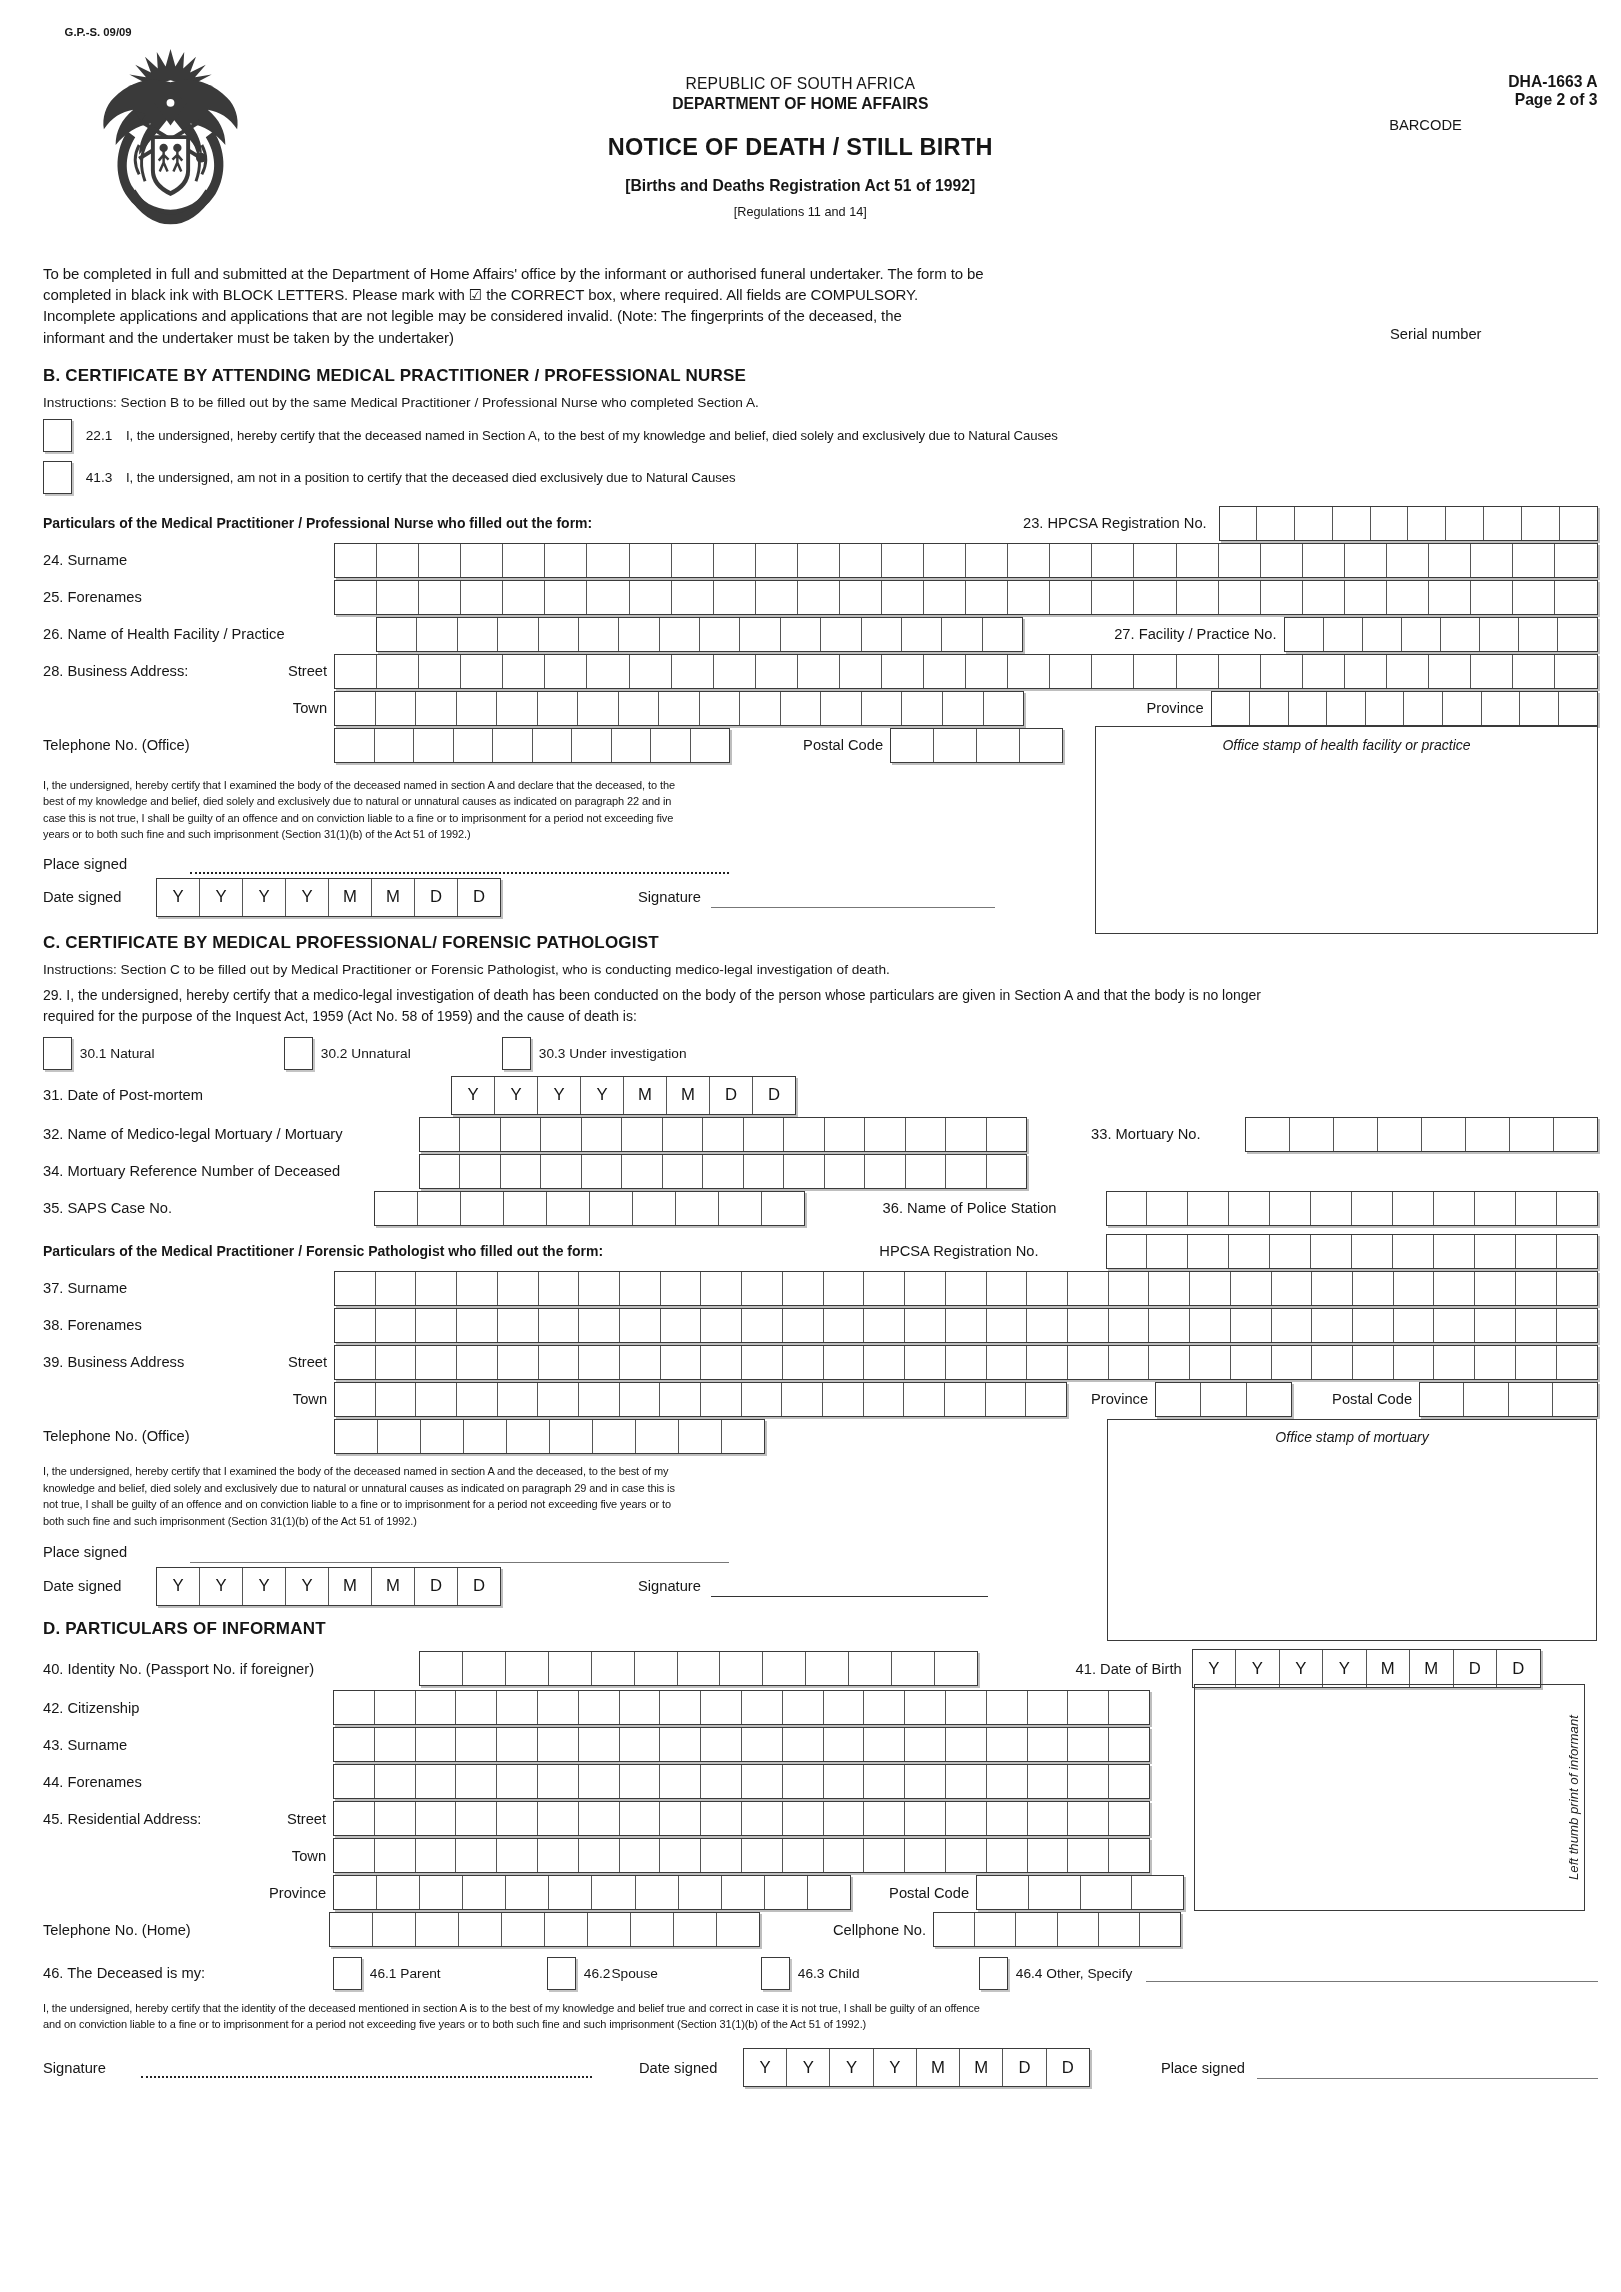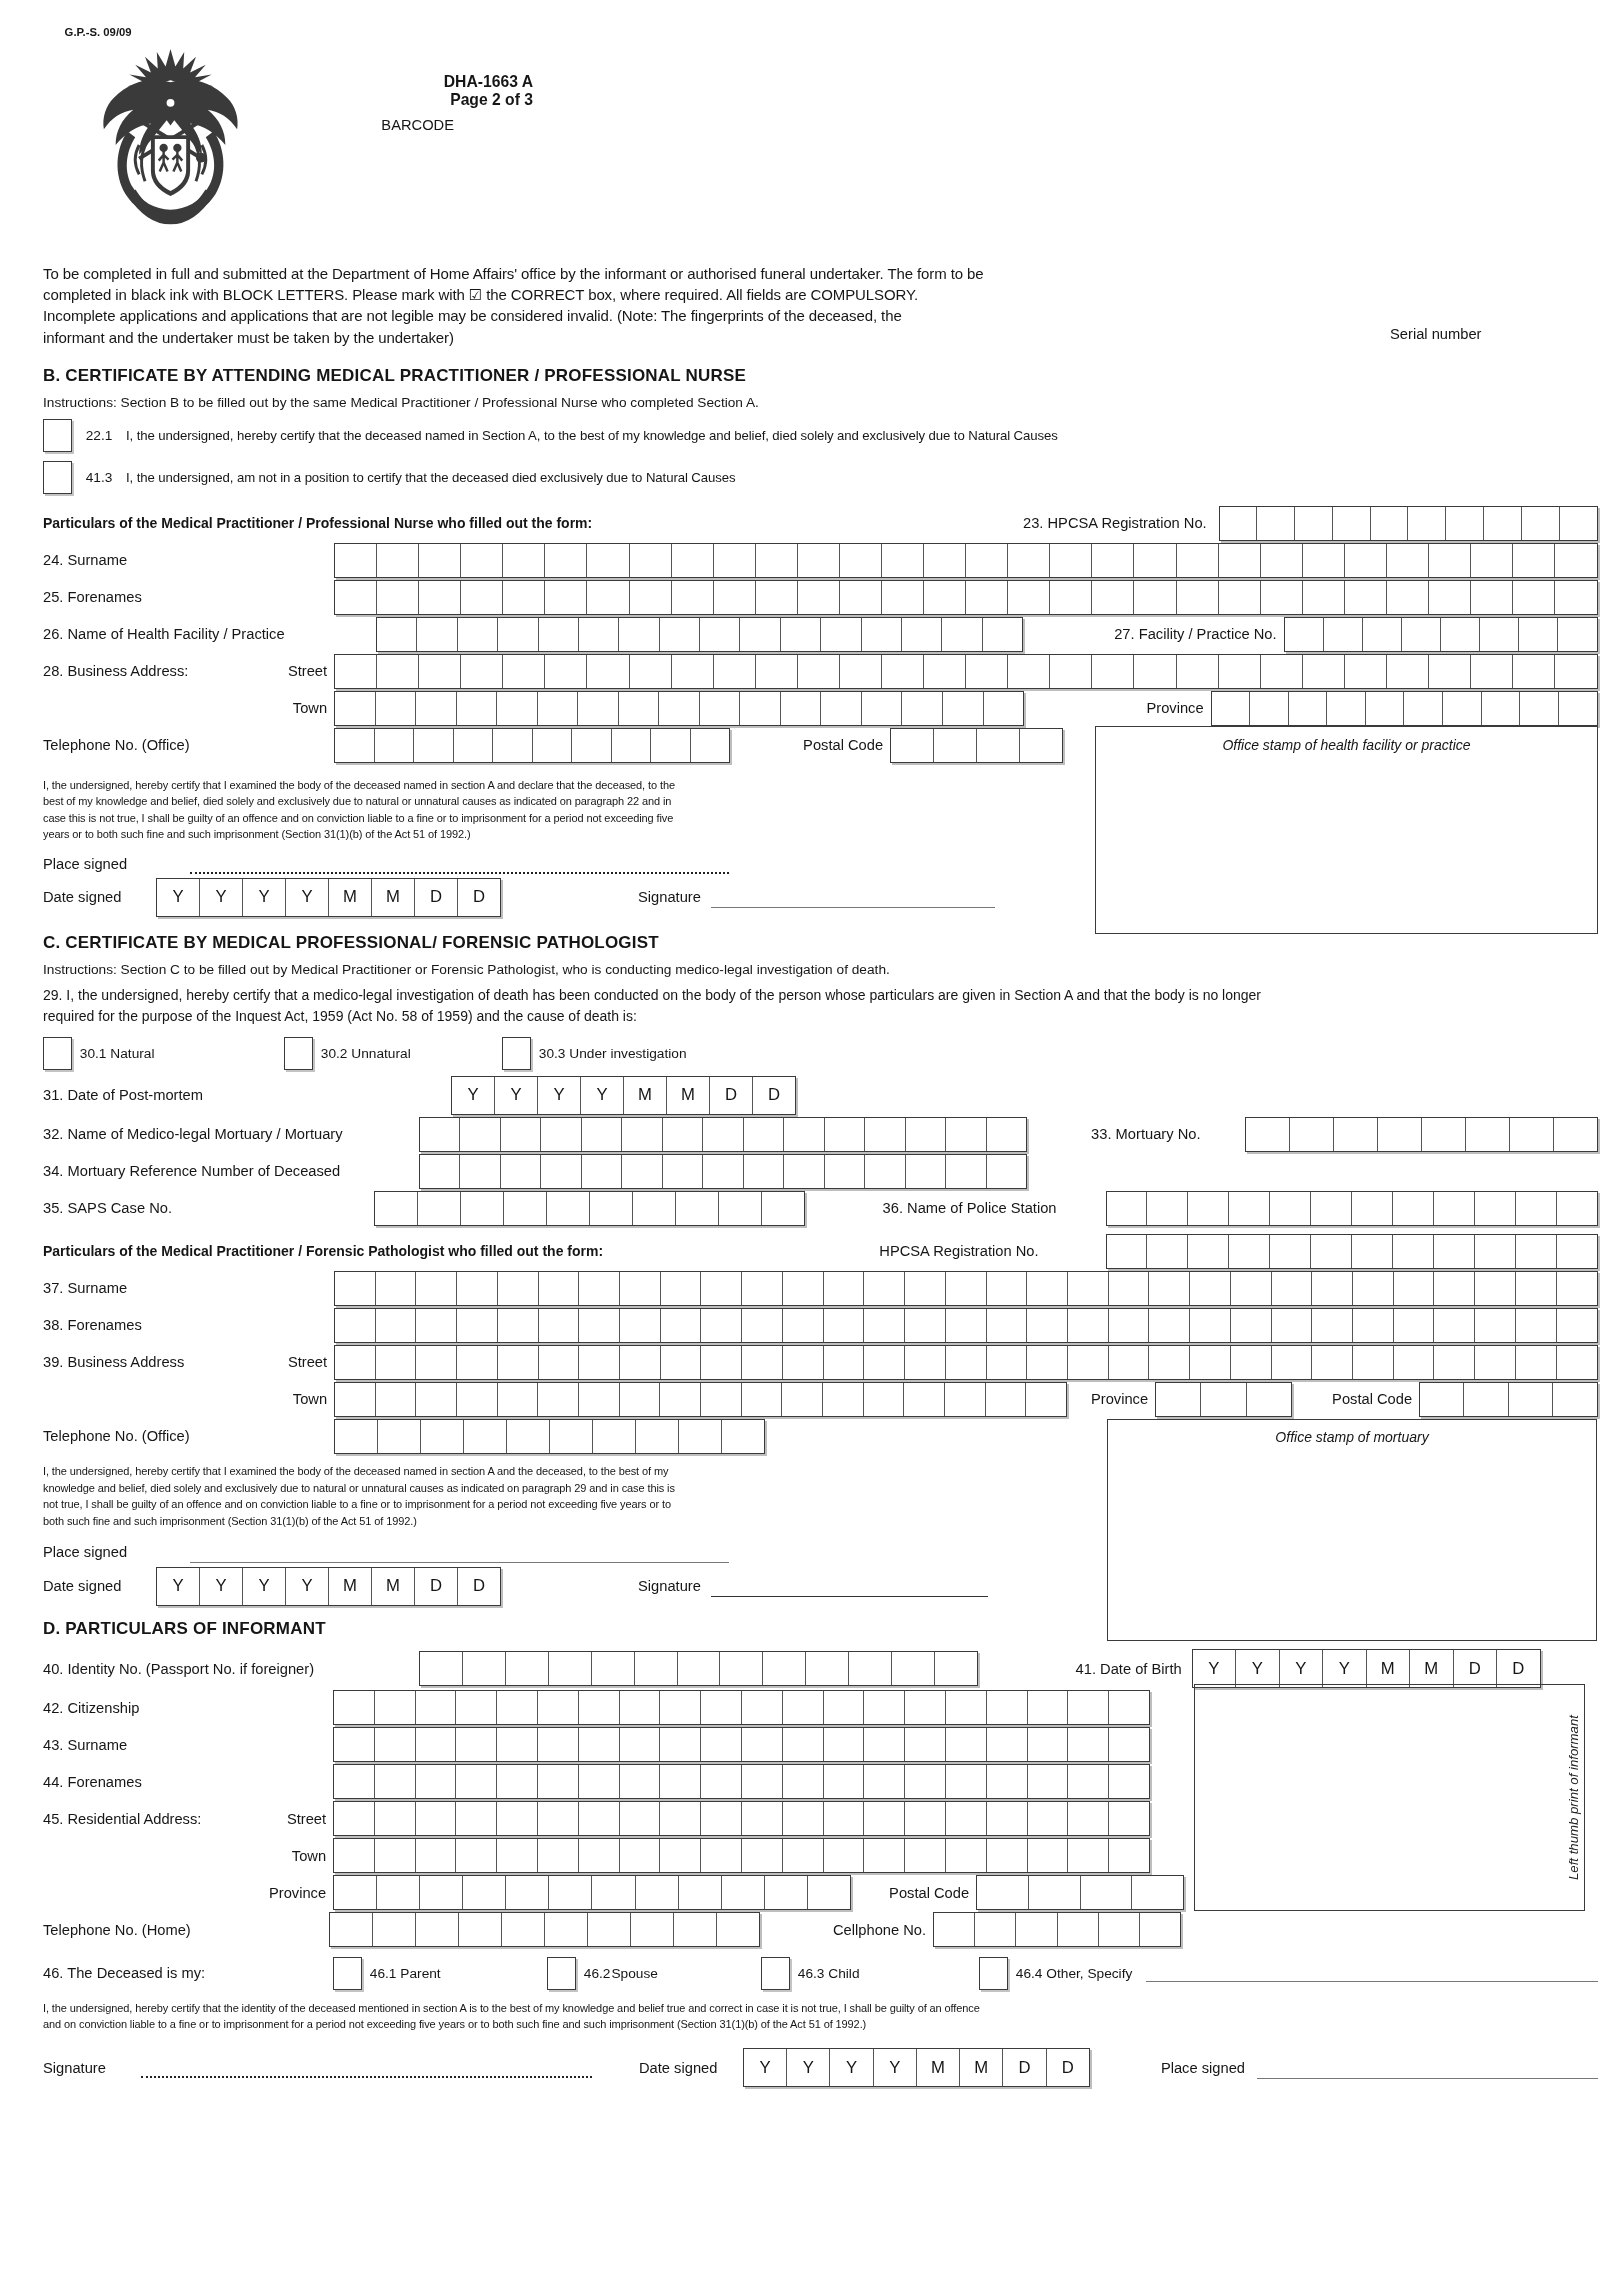--- a/index.html
+++ b/index.html
@@ -14,21 +14,21 @@
   .hdr{display:flex;margin-top:9.8px}
   .emblem{width:225px;flex:none;padding-left:49px}
   .hcenter{flex:1;text-align:center;padding-top:27.4px}
   .hcenter .rep{font-size:15.7px;letter-spacing:0.2px}
   .hcenter .dept{font-size:15.7px;font-weight:bold;margin-top:2px}
   .hcenter .title{font-size:23.5px;font-weight:bold;margin-top:21.6px;letter-spacing:0.3px}
   .hcenter .act{font-size:15.7px;font-weight:bold;margin-top:15.7px}
   .hcenter .reg{font-size:12.7px;margin-top:9.8px}
   .hright{width:265px;flex:none;padding-top:25.5px}
   .hright .fno,.hright .pno{font-size:15.7px;font-weight:bold;text-align:right}
-  .hright .bc{font-size:14.7px;text-align:right;margin-top:7.8px;width:186px}
+  .hright .bc{font-size:14.7px;text-align:center;margin-top:7.8px;width:186px}
   
   .introw{display:flex;margin-top:17.6px}
   .intro{font-size:15px;line-height:1.42;letter-spacing:-0.1px}
   .serial{margin-left:auto;align-self:flex-end;margin-right:116px;padding-bottom:5.9px;font-size:14.7px}
   
   h2{font-size:17px;font-weight:bold;letter-spacing:0.2px}
   .instr{font-size:13.7px;margin-top:9.8px}
   .fr{display:flex;align-items:center;margin-bottom:2px}
   .lbl{font-size:14.7px;white-space:nowrap}
   .rl{text-align:right;padding-right:6.9px}
@@ -87,20 +87,27 @@
           <g stroke="#3a3a3a" stroke-width="2.5" fill="#3a3a3a">
             <circle cx="73" cy="103" r="3"></circle>
             <path d="M73 106 v12 M73 110 l-5 6 M73 110 l5 5 M73 118 l-4 9 M73 118 l4 9" fill="none"></path>
             <circle cx="87" cy="103" r="3"></circle>
             <path d="M87 106 v12 M87 110 l-5 5 M87 110 l5 6 M87 118 l-4 9 M87 118 l4 9" fill="none"></path>
           </g>
           <path d="M40 148 C52 167 66 176 80 176 C94 176 108 167 120 148" stroke="#3a3a3a" stroke-width="10" fill="none"></path>
         </g>
       </svg>
     </div>
+    <div class="hcenter">
+      <div class="rep">REPUBLIC OF SOUTH AFRICA</div>
+      <div class="dept">DEPARTMENT OF HOME AFFAIRS</div>
+      <div class="title">NOTICE OF DEATH / STILL BIRTH</div>
+      <div class="act">[Births and Deaths Registration Act 51 of 1992]</div>
+      <div class="reg">[Regulations 11 and 14]</div>
+    </div>
     <div class="hright">
       <div class="fno">DHA-1663 A</div>
       <div class="pno">Page 2 of 3</div>
       <div class="bc">BARCODE</div>
     </div>
   </div>
 
   <div class="introw">
     <p class="intro"><span>To be completed in full and submitted at the Department of Home Affairs' office by the informant or authorised funeral undertaker. The form to be</span><br><span>completed in black ink with </span><b>BLOCK LETTERS</b><span>. Please mark with ☑ the CORRECT box, where required. </span><b>All fields are COMPULSORY.</b><br><b>Incomplete applications and applications that are not legible may be considered invalid.</b><span> (Note: The fingerprints of the deceased, the</span><br><span>informant and the undertaker must be taken by the undertaker)</span></p>
     <div class="serial">Serial number</div>

